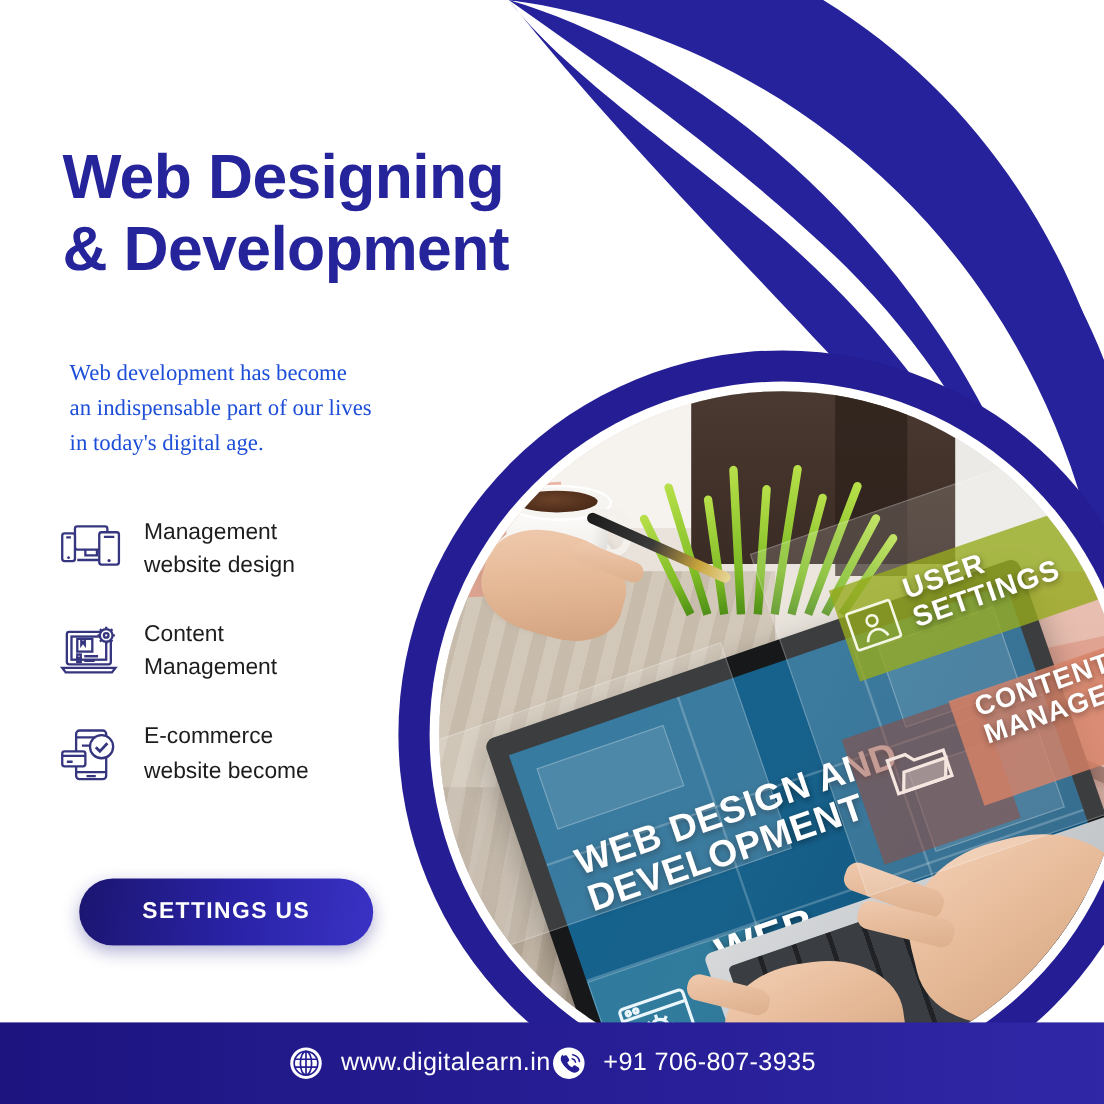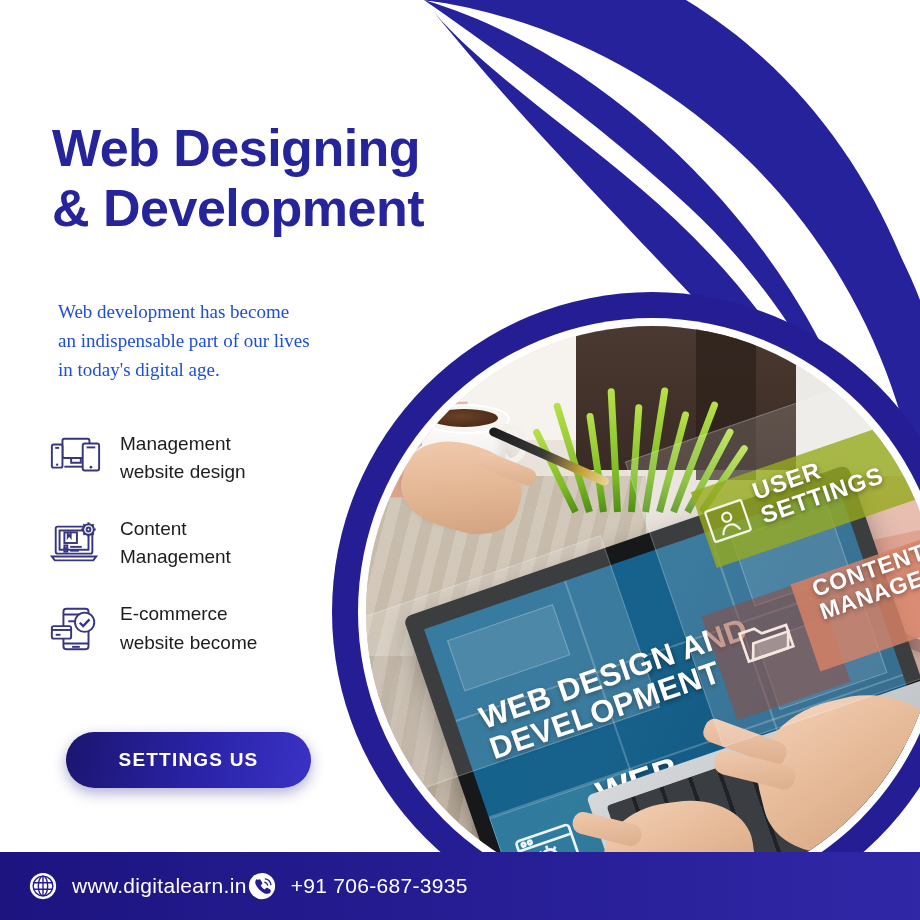--- a/index.html
+++ b/index.html
@@ -165,21 +165,21 @@
     background:linear-gradient(100deg,#1b1570 0%,#2a23a8 55%,#3a32c4 100%);
     color:#fff;font-size:19px;font-weight:bold;letter-spacing:1.2px;
     font-family:"Liberation Sans", sans-serif;cursor:pointer;
     box-shadow:0 5px 14px rgba(30,25,130,.35);
   }
 
   
   .footer{
     position:absolute;left:0;bottom:0;width:920px;height:68px;
     background:linear-gradient(90deg,#1d1480 0%,#251c92 45%,#2f27a6 100%);
-    display:flex;align-items:center;justify-content:flex-start;
+    display:flex;align-items:center;justify-content:center;
     padding:0 28px;box-sizing:border-box;
   }
   .f-item{display:flex;align-items:center;gap:14px;}
   .f-text{color:#ffffff;font-size:21px;letter-spacing:.3px;}
   .f-ico{width:30px;height:30px;flex:0 0 30px;}
 </style>
 </head>
 <body>
 
 <div class="poster">
@@ -405,18 +405,18 @@
     <div class="f-item">
       <svg class="f-ico" viewBox="0 0 32 32">
         <circle cx="16" cy="16" r="14" fill="#ffffff"></circle>
         <path d="M11.5 9.5 c1.2-1 2.6-.7 3.3.5 l1.3 2.2 c.5.9.3 1.7-.5 2.3 l-1 .8
                  c.9 2 2.4 3.5 4.4 4.4 l.8-1 c.6-.8 1.4-1 2.3-.5 l2.2 1.3
                  c1.2.7 1.5 2.1.5 3.3 -1.6 1.9-4.2 2-6.6.8 -3.6-1.8-6.8-5-8.6-8.6
                  -1.2-2.4-1.1-5 .8-6.6 z" fill="#241d93"></path>
         <path d="M19.5 8.5 a7.5 7.5 0 0 1 6 6" fill="none" stroke="#241d93" stroke-width="1.4" stroke-linecap="round"></path>
         <path d="M19 12 a4 4 0 0 1 3 3" fill="none" stroke="#241d93" stroke-width="1.4" stroke-linecap="round"></path>
       </svg>
-      <span class="f-text">+91 706-687-3935</span>
+      <span class="f-text">+91 706-807-3935</span>
     </div>
 
   </div>
 
 </div>
 
 </body></html>

